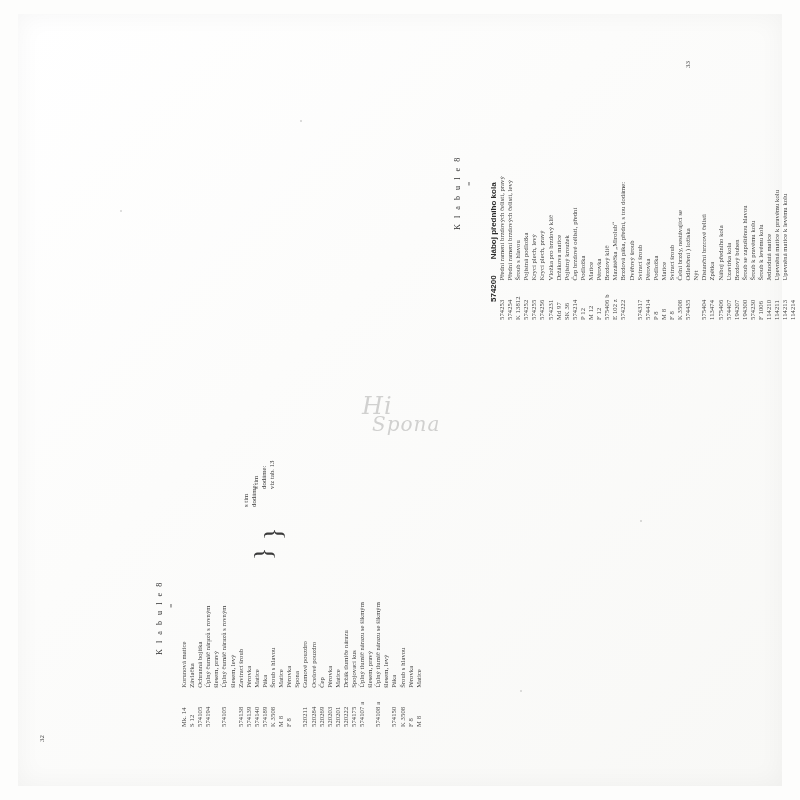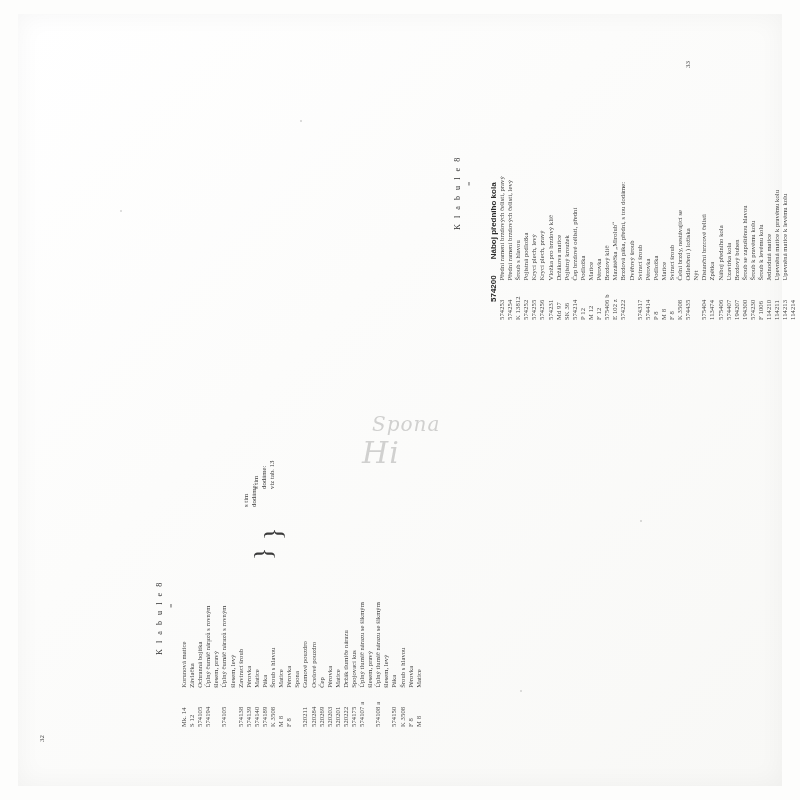--- a/index.html
+++ b/index.html
@@ -89,21 +89,21 @@
 
   
   .watermark {
     position: absolute;
     color: rgba(120,120,120,0.33);
     font-family: "DejaVu Serif", serif;
     font-style: italic;
     white-space: nowrap;
     pointer-events: none;
   }
-  .wm1 { font-size: 30px; letter-spacing: 1px; margin-top: 43px; }
+  .wm1 { font-size: 24px; letter-spacing: 1px; }
   .wm2 { font-size: 20px; letter-spacing: 1px; }
 
   
   .speck {
     position: absolute;
     background: rgba(90,90,90,0.25);
     border-radius: 50%;
   }
 </style>
 </head>

